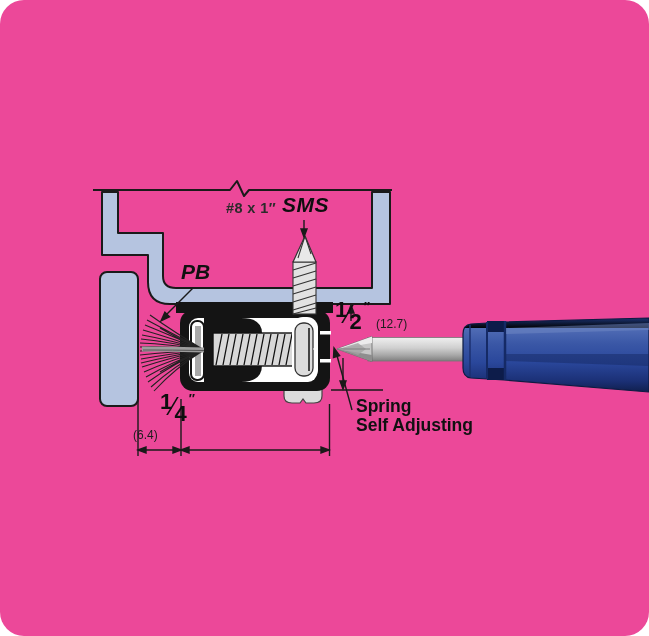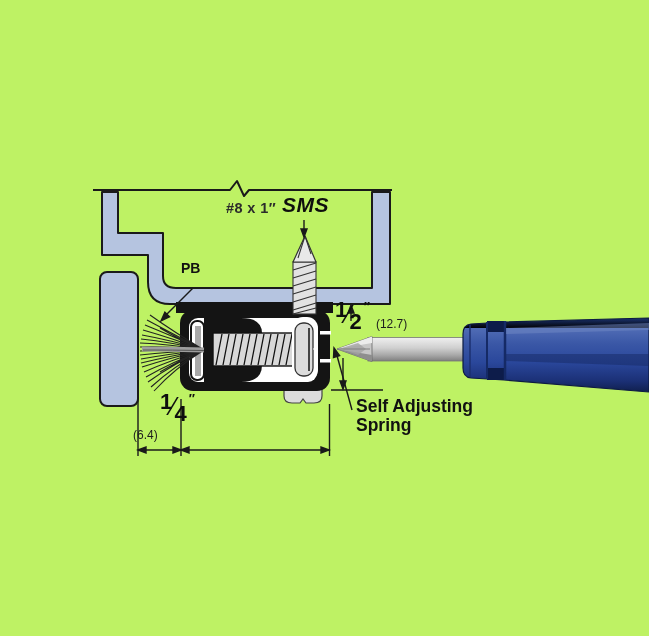--- a/index.html
+++ b/index.html
@@ -1,25 +1,26 @@
 <!DOCTYPE html>
 <html><head>
 <meta charset="utf-8">
 <style>
   html,body{margin:0;padding:0;background:#fff;}
   .stage{
-    position:relative;width:649px;height:636px;background:#bef264;overflow:hidden;
+    position:relative;width:649px;height:636px;background:#ec4899;overflow:hidden;
     font-family:"Liberation Sans",sans-serif;
+    border-radius:24px;
   }
   .stage svg{position:absolute;left:0;top:0;}
   .lbl{position:absolute;color:#111;white-space:nowrap;line-height:1;}
   .spec{left:226px;top:194px;display:flex;align-items:flex-end;gap:6px;}
   .spec .small{font-size:14.5px;font-weight:600;color:#2b2b2b;letter-spacing:.4px;}
   .spec .big{font-size:21px;font-weight:800;color:#0e0e0e;letter-spacing:.5px;font-style:italic;}
-  .pb{left:181px;top:261px;font-size:14px;font-weight:800;}
+  .pb{left:181px;top:261px;font-size:21px;font-weight:800;font-style:italic;}
   .spring{left:356px;top:397px;font-size:17.5px;font-weight:800;line-height:18.5px;}
   .fr{font-weight:800;color:#0e0e0e;}
   .fr .n{font-size:22px;position:relative;top:-5px;}
   .fr .s{font-size:25px;position:relative;top:1px;margin:0 -1px;font-weight:400;}
   .fr .d{font-size:22px;position:relative;top:7px;}
   .fr .u{font-size:13px;position:relative;top:-11px;margin-left:2px;letter-spacing:1px;}
   .metric{font-size:12px;font-weight:400;color:#1d1d1d;}
   .inline-metric{position:relative;top:6px;margin-left:5px;}
   .dim-half{left:335px;top:301px;}
   .dim-quarter{left:128px;top:393px;margin-left:32px;}
@@ -169,17 +170,17 @@
     <span class="n">1</span><span class="s">⁄</span><span class="d">2</span><span class="u">″</span><span class="metric inline-metric">(12.7)</span>
   </div>
 
   <div class="lbl dim-quarter fr">
     <span class="n">1</span><span class="s">⁄</span><span class="d">4</span><span class="u">″</span>
   </div>
   <div class="lbl metric dim-quarter-metric">(6.4)</div>
 
 
   <div class="lbl spring">
+    <div>Spring</div>
     <div>Self Adjusting</div>
-    <div>Spring</div>
   </div>
 
 </div>
 
 </body></html>

